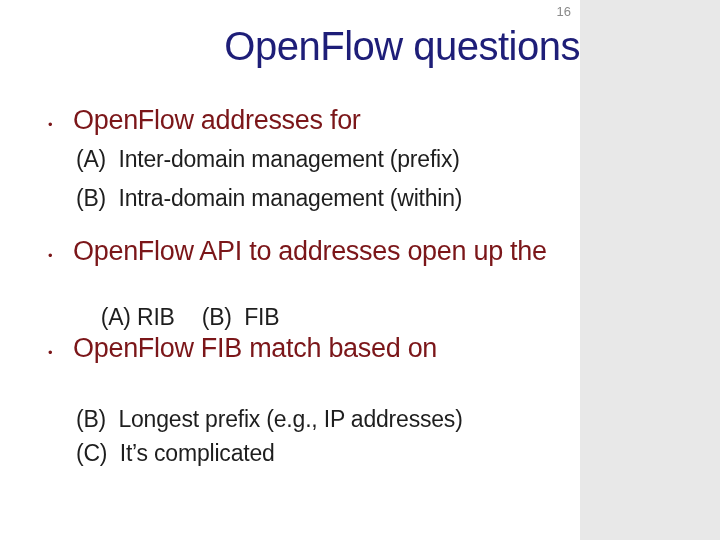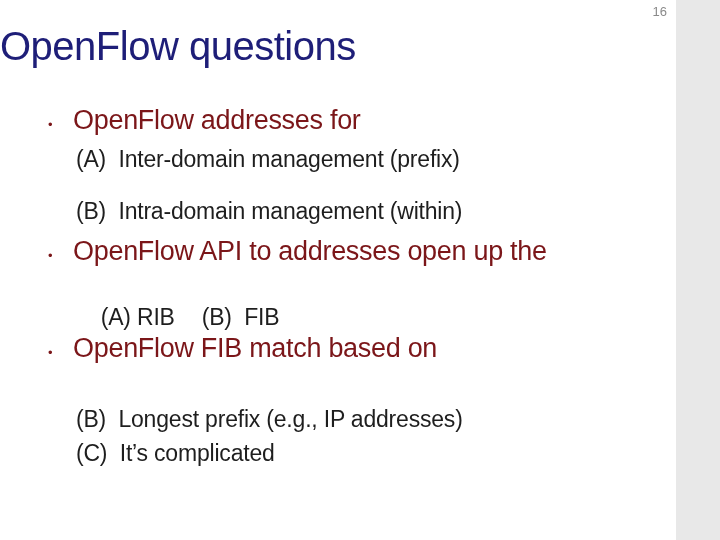--- a/index.html
+++ b/index.html
@@ -1,18 +1,18 @@
 <!DOCTYPE html>
 <html><head>
 <meta charset="utf-8">
 <style>
   html, body { margin: 0; padding: 0; background: #e8e8e8; }
   .slide {
     position: relative;
-    width: 676px;
+    width: 580px;
     height: 540px;
     background: #ffffff;
     overflow: hidden;
     font-family: "Liberation Sans", sans-serif;
     --title-color: #1e1e78;
     --heading-color: #7b1619;
     --body-color: #1e1e1e;
     --pagenum-color: #8a8a8a;
   }
   .page-number {
@@ -21,21 +21,21 @@
     right: 9px;
     font-size: 13px;
     color: var(--pagenum-color);
   }
   .title {
     position: absolute;
     top: 24px;
     left: 0;
     width: 100%;
     margin: 0;
-    text-align: left;
+    text-align: right;
     font-size: 40px;
     font-weight: 400;
     letter-spacing: -0.5px;
     color: var(--title-color);
     line-height: 1.1;
   }
   .heading {
     position: absolute;
     left: 48px;
     display: flex;
@@ -69,21 +69,21 @@
 <div class="slide" style="--title-color: #1e1e78; --heading-color: #7b1619; --body-color: #1e1e1e; --pagenum-color: #8a8a8a; background: rgb(255, 255, 255);">
 
   <div class="page-number">16</div>
 
   <h1 class="title">OpenFlow questions</h1>
 
   <div class="heading" style="top:105px">
     <span class="bullet" style="font-size:13px">•</span><span>OpenFlow addresses for</span>
   </div>
   <div class="option" style="top:146px">(A)  Inter-domain management (prefix)</div>
-  <div class="option" style="top:198px">(B)  Intra-domain management (within)</div>
+  <div class="option" style="top:185px">(B)  Intra-domain management (within)</div>
 
   <div class="heading" style="top:236px">
     <span class="bullet" style="font-size:13px">•</span><span>OpenFlow API to addresses open up the</span>
   </div>
   <div class="option option-inline" style="top:278px">
     <span>(A) RIB</span><span class="opt-second">(B)  FIB</span>
   </div>
 
   <div class="heading" style="top:333px">
     <span class="bullet" style="font-size:13px">•</span><span>OpenFlow FIB match based on</span>

